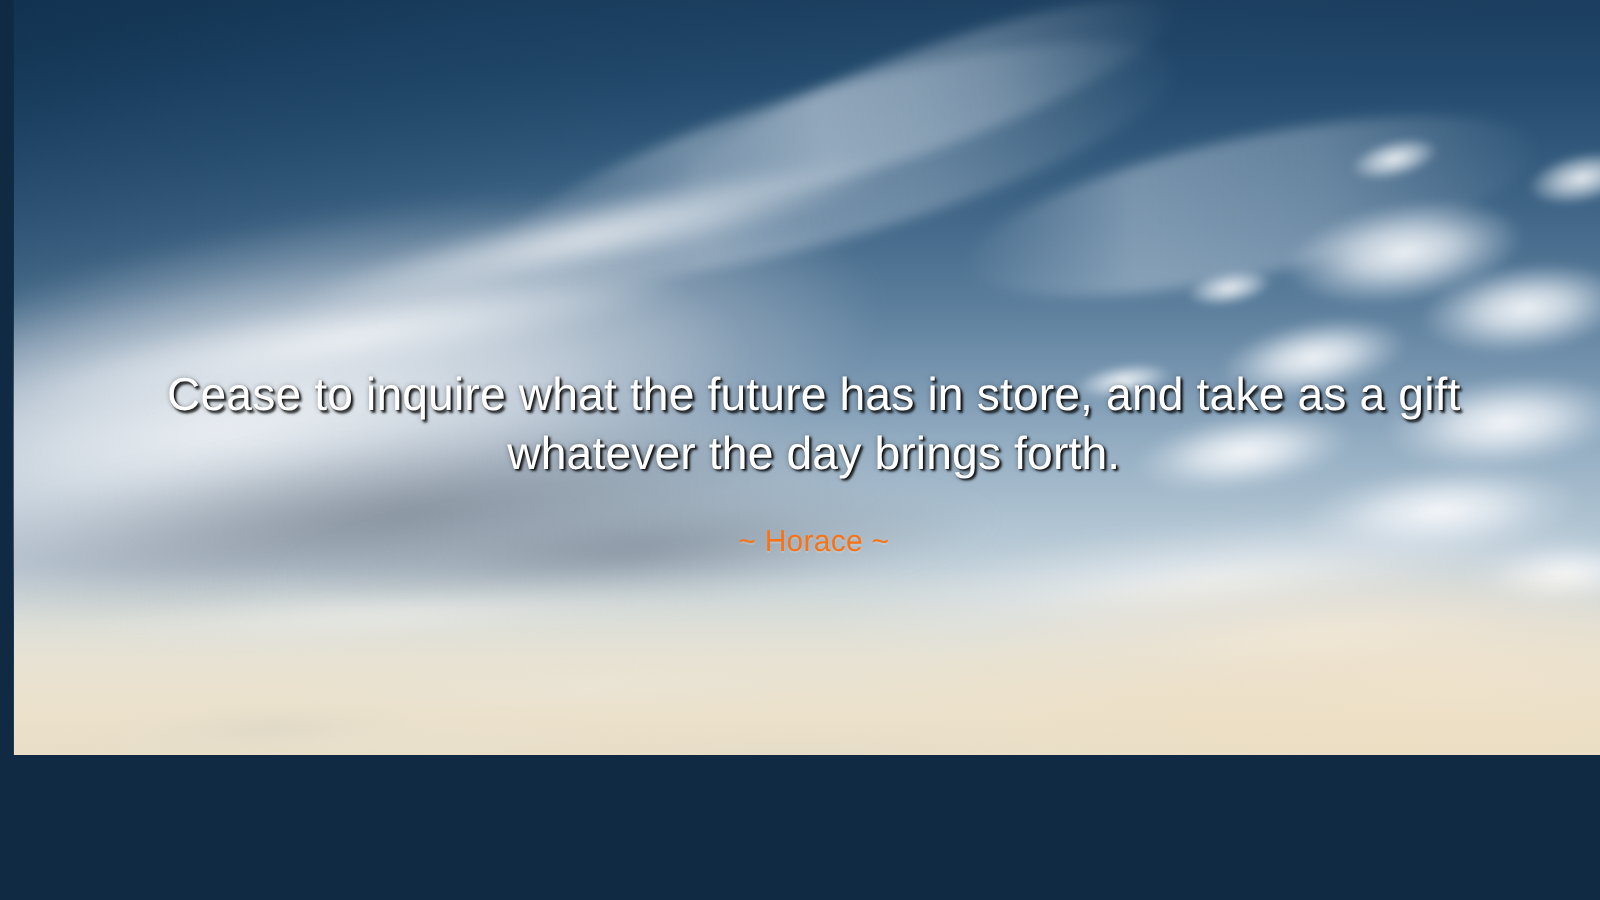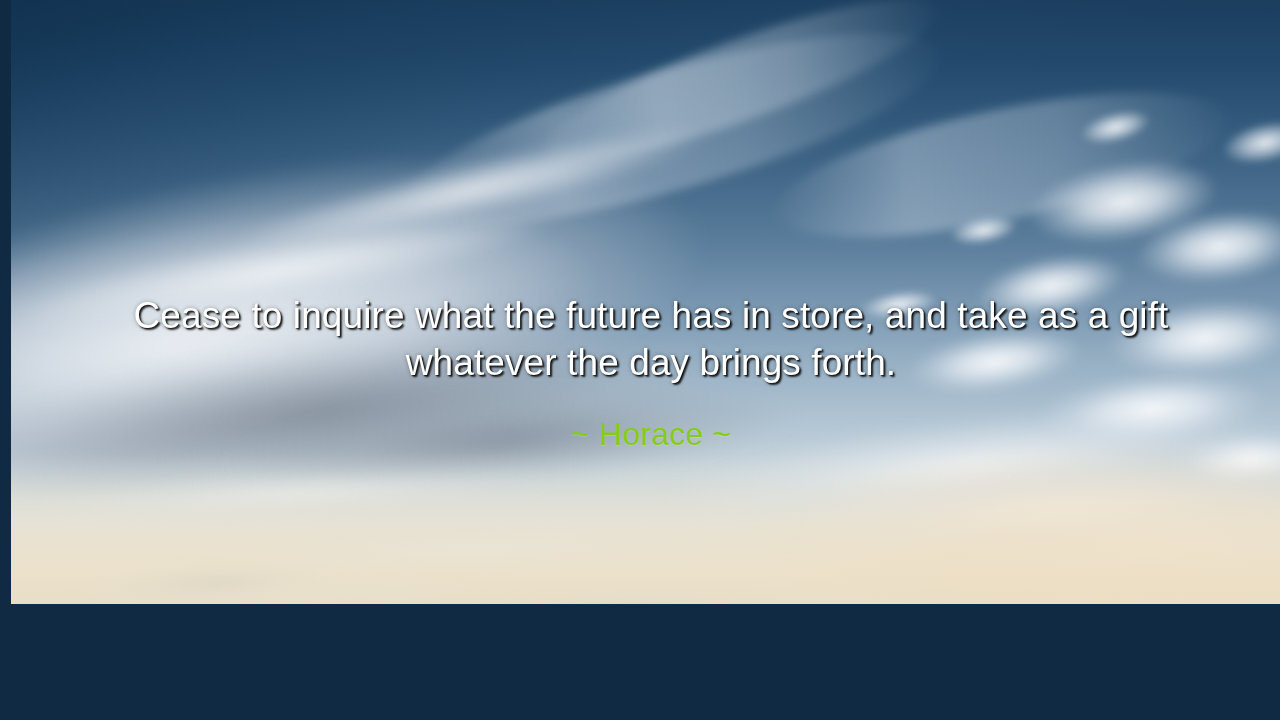--- a/index.html
+++ b/index.html
@@ -257,23 +257,23 @@
     text-shadow:
       2px 2px 2px rgba(0,0,0,0.78),
       1px 1px 1px rgba(0,0,0,0.55),
       0 0 4px rgba(0,0,0,0.30);
     white-space: pre-line;
   }
 
   .quote-author {
     margin: 0;
     margin-top: 28px;
-    color: #84cc16;
+    color: #f97316;
     font-family: "Liberation Sans", sans-serif;
-    font-size: 32px;
+    font-size: 24px;
     font-weight: 400;
     line-height: 40px;
     letter-spacing: 0.2px;
     text-shadow: 0 1px 1px rgba(255,255,255,0.18);
   }
 </style>
 </head>
 <body>
 
 <div id="stage">

